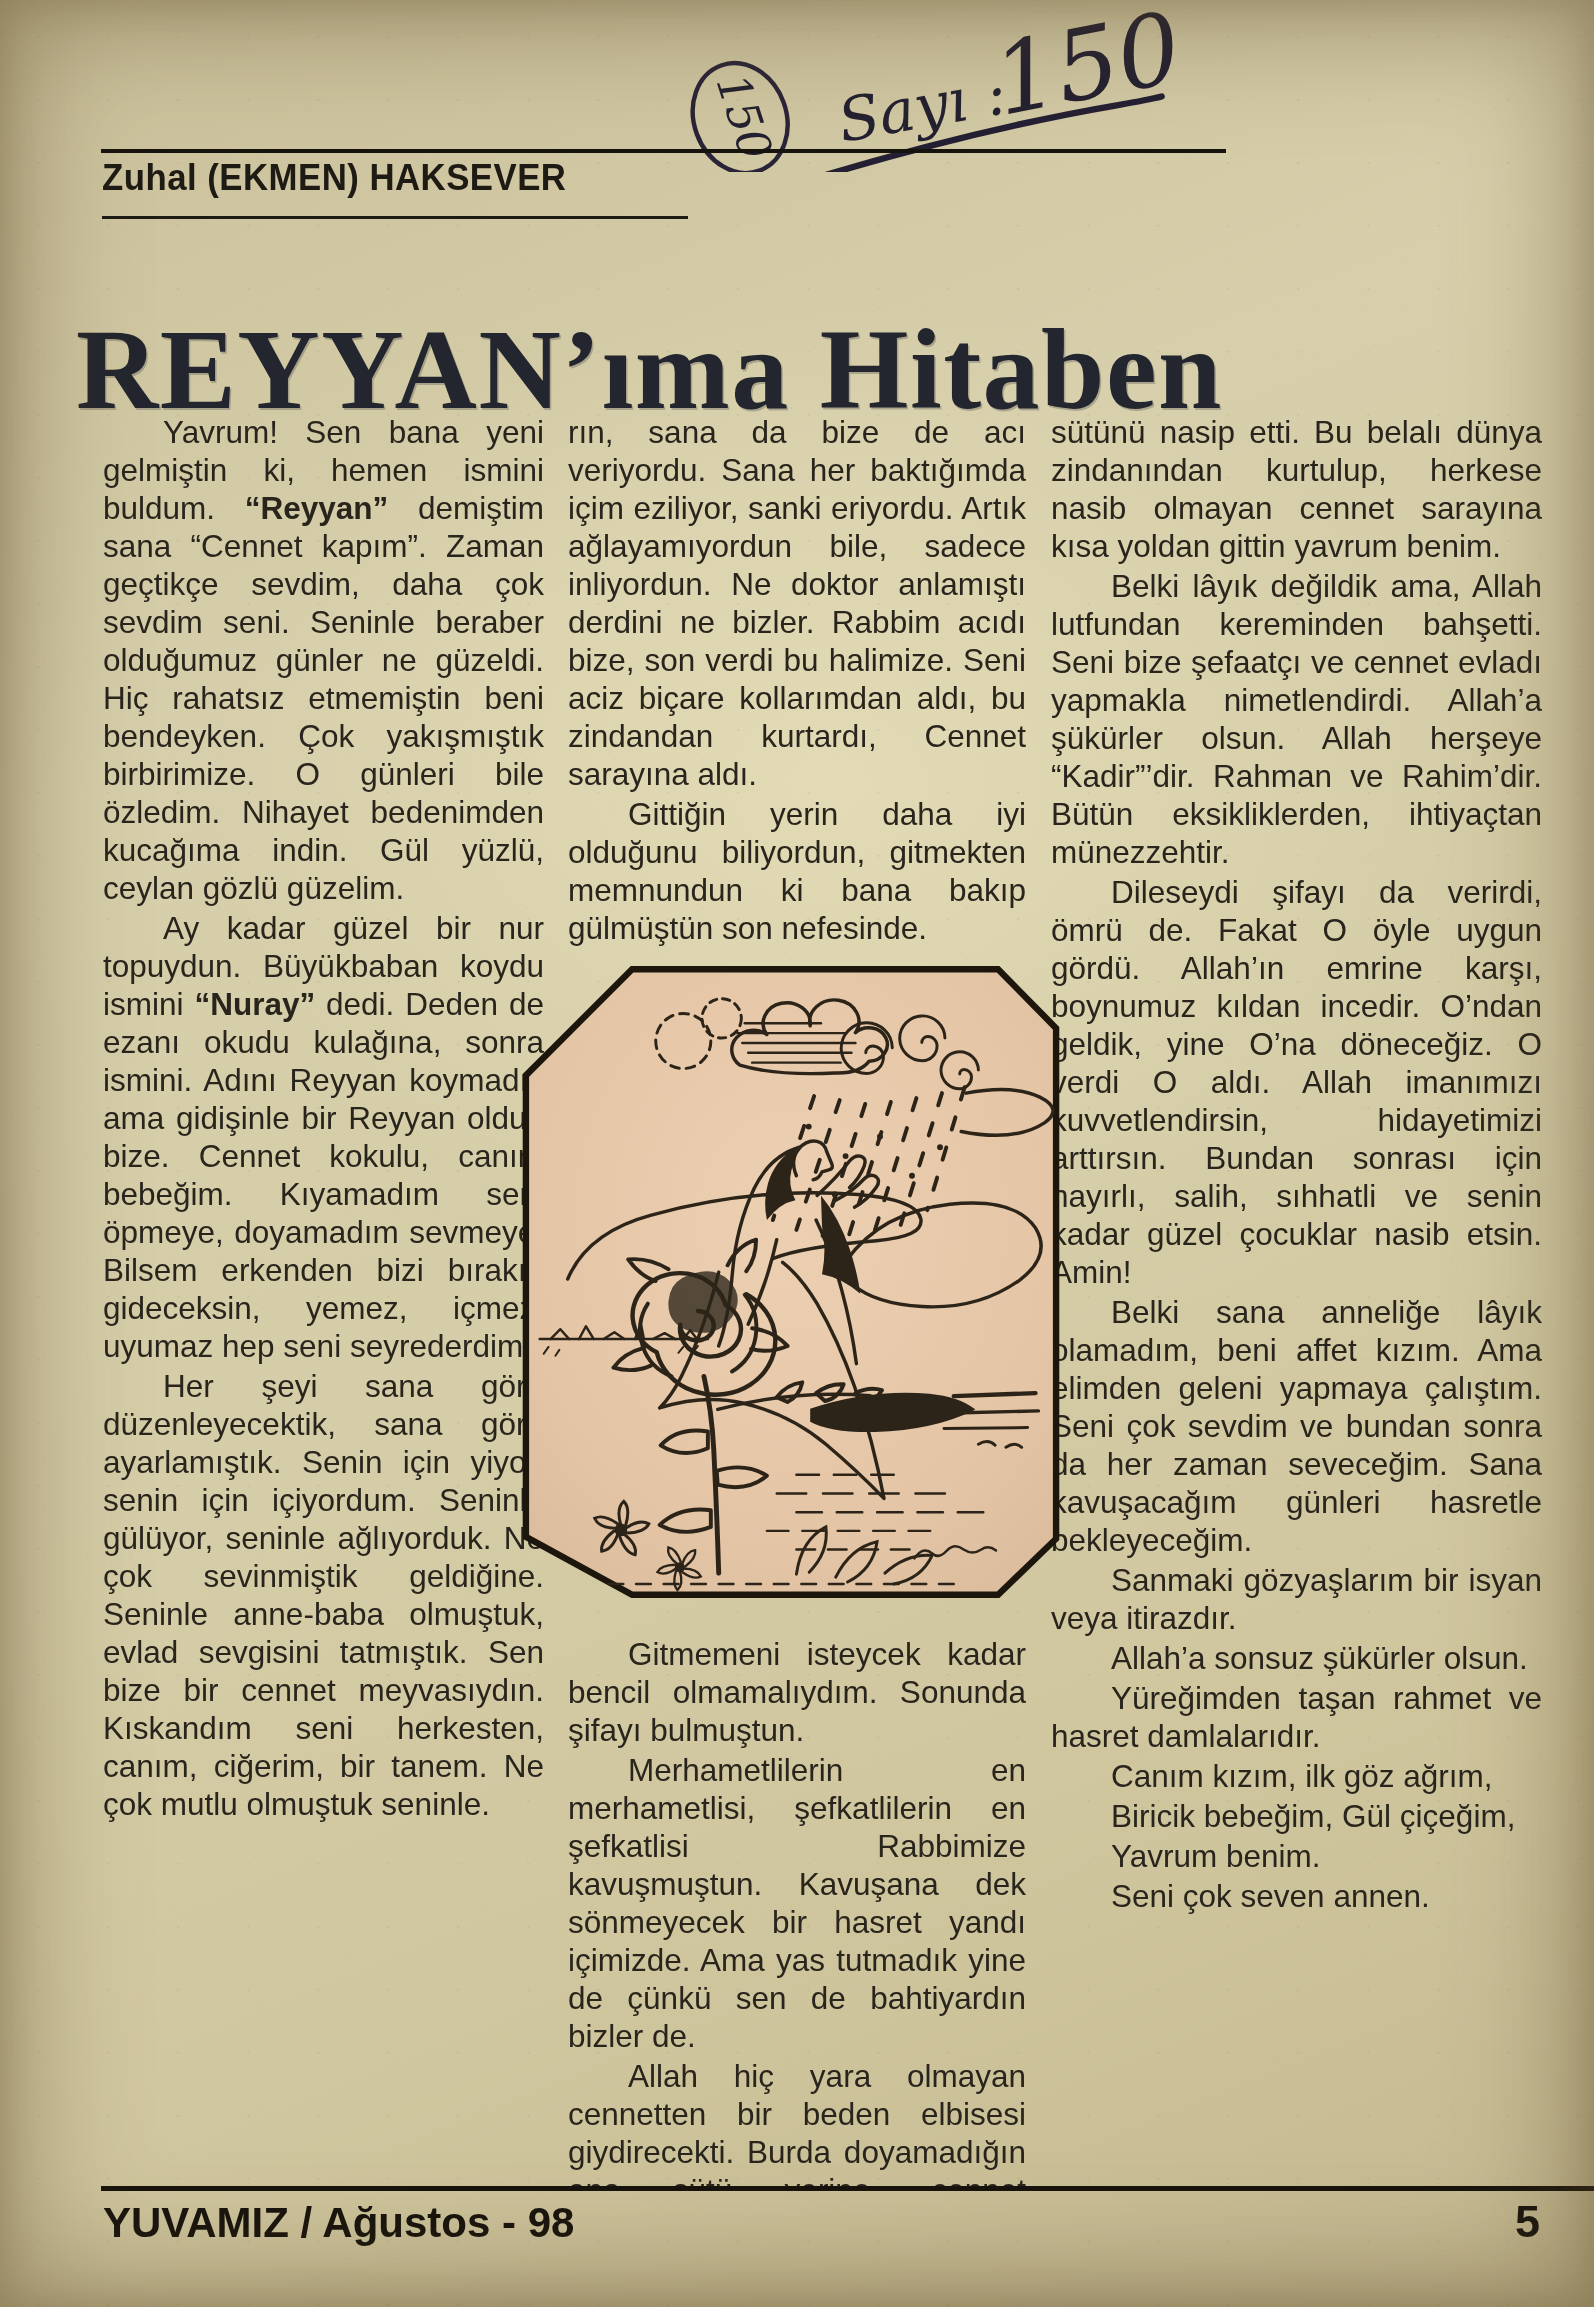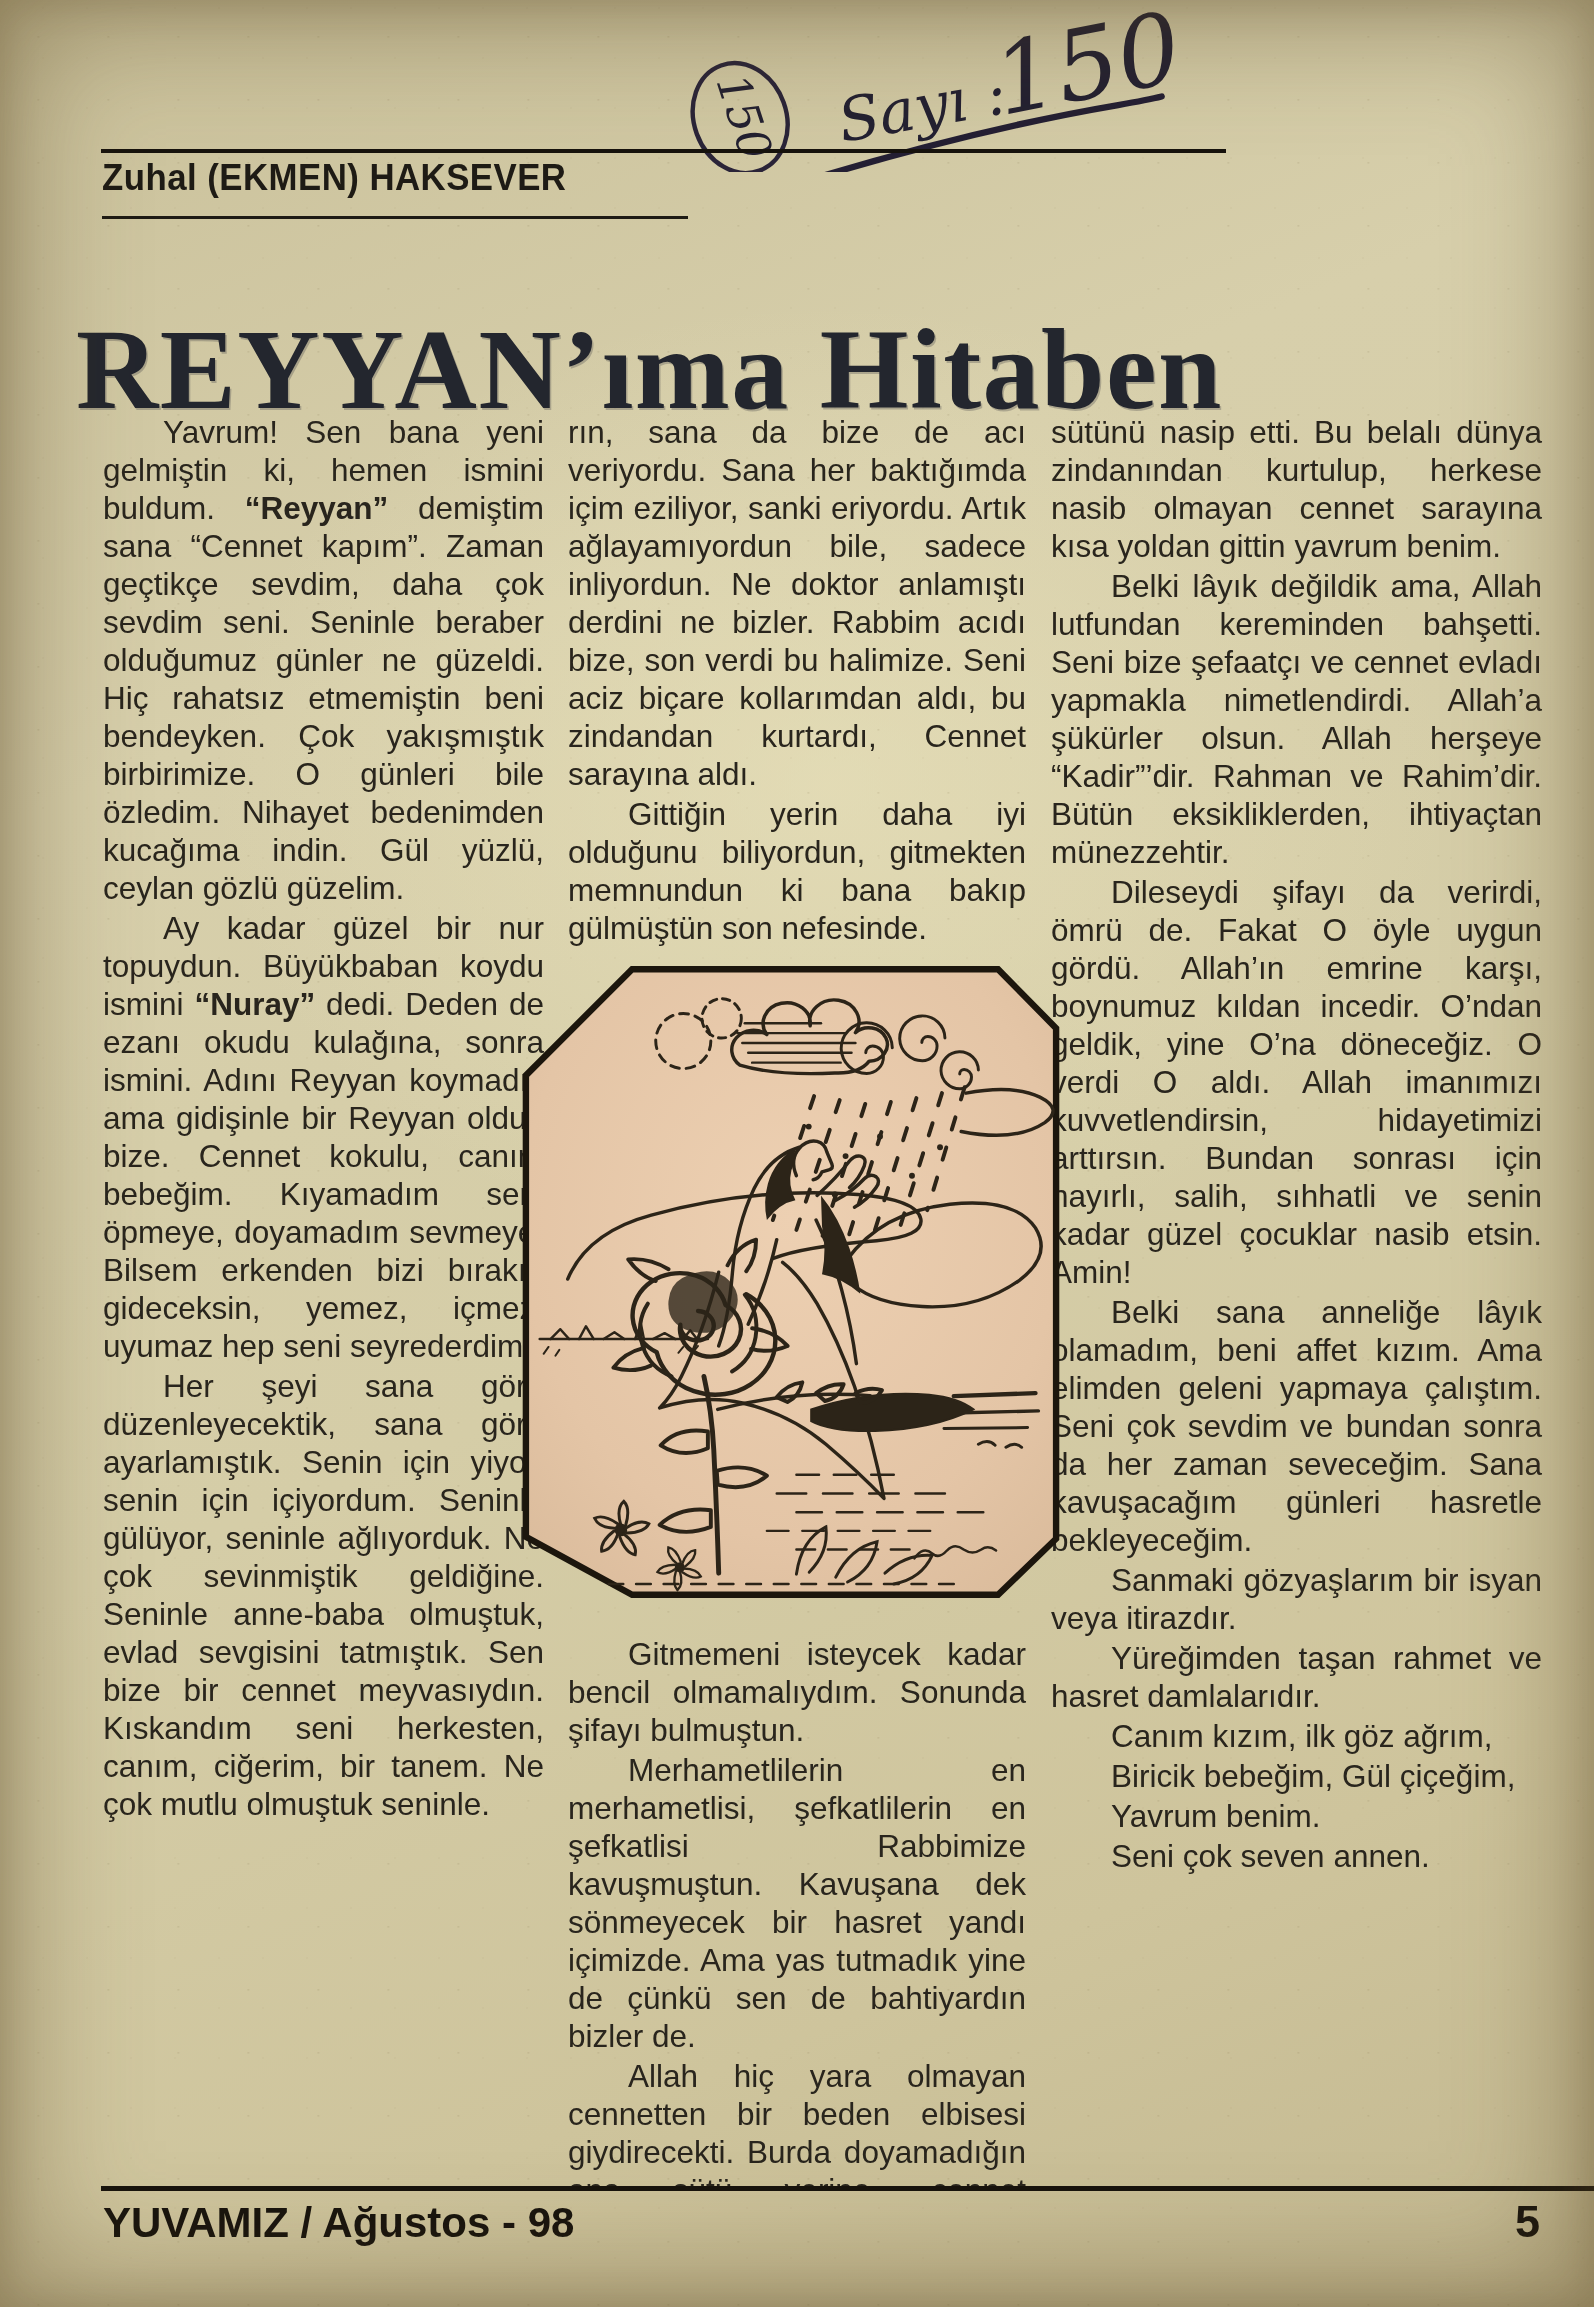--- a/index.html
+++ b/index.html
@@ -71,20 +71,21 @@
       <p><span>Gitmemeni isteycek kadar bencil olmamalıydım. Sonunda şifayı bulmuştun.</span></p>
       <p><span>Merhametlilerin en merhametlisi, şefkatlilerin en şefkatlisi Rabbimize kavuşmuştun. Kavuşana dek sönmeyecek bir hasret yandı içimizde. Ama yas tutmadık yine de çünkü sen de bahtiyardın bizler de.</span></p>
       <p class="fill"><span>Allah hiç yara olmayan cennetten bir beden elbisesi giydirecekti. Burda doyamadığın ana sütü yerine, cennet</span></p>
     </div>
   <div class="col" id="col3">
       <p class="noindent"><span>sütünü nasip etti. Bu belalı dünya zindanından kurtulup, herkese nasib olmayan cennet sarayına kısa yoldan gittin yavrum benim.</span></p>
       <p><span>Belki lâyık değildik ama, Allah lutfundan kereminden bahşetti. Seni bize şefaatçı ve cennet evladı yapmakla nimetlendirdi. Allah’a şükürler olsun. Allah herşeye “Kadir”’dir. Rahman ve Rahim’dir. Bütün eksikliklerden, ihtiyaçtan münezzehtir.</span></p>
       <p><span>Dileseydi şifayı da verirdi, ömrü de. Fakat O öyle uygun gördü. Allah’ın emrine karşı, boynumuz kıldan incedir. O’ndan geldik, yine O’na döneceğiz. O verdi O aldı. Allah imanımızı kuvvetlendirsin, hidayetimizi arttırsın. Bundan sonrası için hayırlı, salih, sıhhatli ve senin kadar güzel çocuklar nasib etsin. Amin!</span></p>
       <p><span>Belki sana anneliğe lâyık olamadım, beni affet kızım. Ama elimden geleni yapmaya çalıştım. Seni çok sevdim ve bundan sonra da her zaman seveceğim. Sana kavuşacağım günleri hasretle bekleyeceğim.</span></p>
       <p><span>Sanmaki gözyaşlarım bir isyan veya itirazdır.</span></p>
+      <p><span>Allah’a sonsuz şükürler olsun.</span></p>
       <p><span>Yüreğimden taşan rahmet ve hasret damlalarıdır.</span></p>
       <p><span>Canım kızım, ilk göz ağrım,</span></p>
       <p><span>Biricik bebeğim, Gül çiçeğim,</span></p>
       <p><span>Yavrum benim.</span></p>
       <p><span>Seni çok seven annen.</span></p>
     </div>
 
   <svg class="illus" viewBox="0 0 1102 1296">
     <defs>
       <radialGradient id="pg" cx="50%" cy="40%" r="78%">

